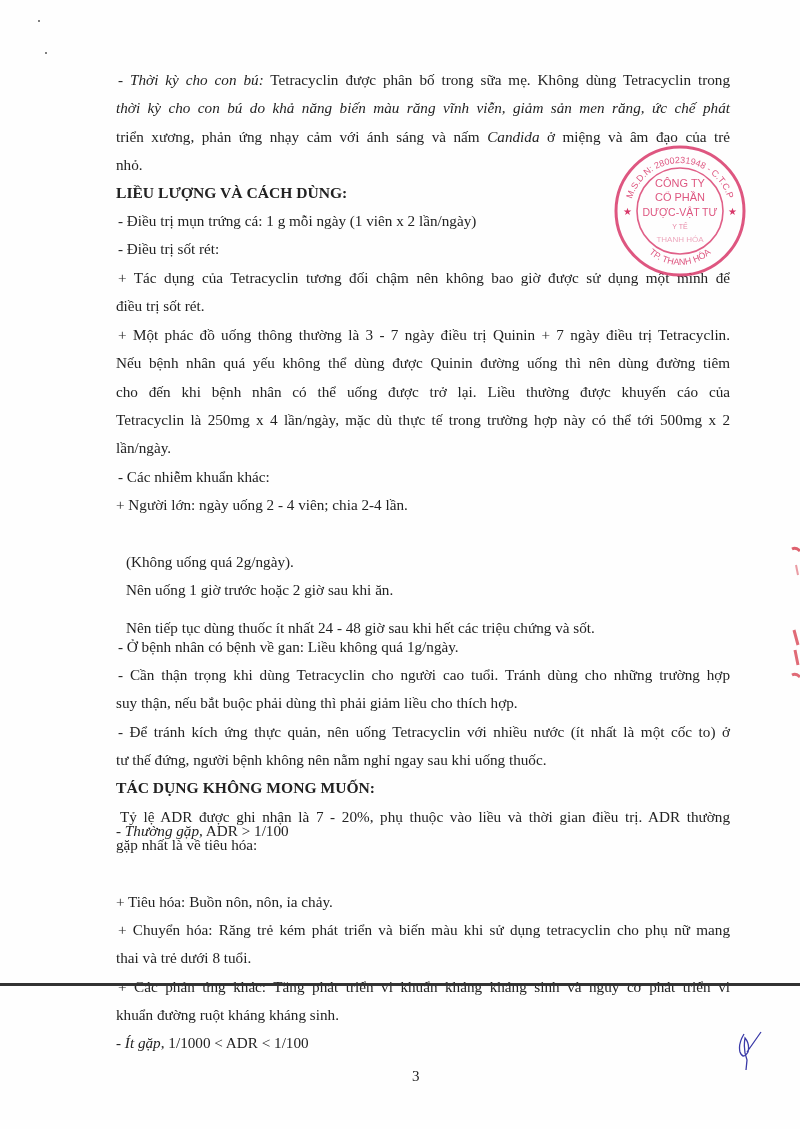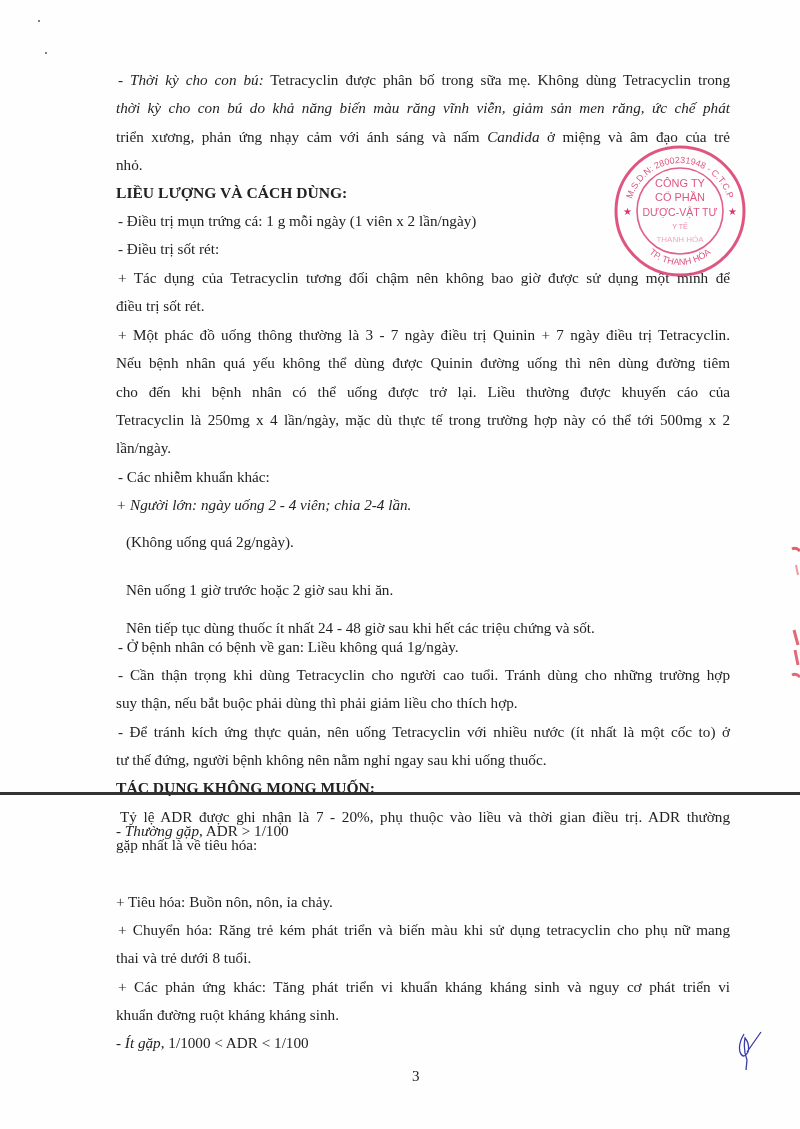--- a/index.html
+++ b/index.html
@@ -1,20 +1,20 @@
 <!DOCTYPE html>
 <html><head>
 <meta charset="utf-8">
 <style>
   html, body { margin: 0; padding: 0; }
   body {
     width: 800px; height: 1129px; background: #fefefe; position: relative; overflow: hidden;
     font-family: "Liberation Serif", serif; color: #222;
   }
-  .page { position: absolute; left: 0; top: 0; width: 800px; height: 795px; }
+  .page { position: absolute; left: 0; top: 0; width: 800px; height: 986px; }
   .line {
     position: absolute; left: 116px; font-size: 15.2px; line-height: 20px; white-space: nowrap;
   }
   .justify { width: 612px; text-align: justify; text-align-last: justify; white-space: normal; }
   .heading { font-weight: bold; font-size: 15.6px; }
   .it { font-style: italic; }
   .page-number { position: absolute; left: 412px; top: 1068px; font-size: 15px; }
   .stamp {
     position: absolute; left: 612px; top: 143px; width: 136px; height: 136px;
   }
@@ -41,22 +41,22 @@
   <div class="line" style="top:239px;left:118px;">- Điều trị sốt rét:</div>
   <div class="line justify" style="top:268px;left:118px;width:612px;">+ Tác dụng của Tetracyclin tương đối chậm nên không bao giờ được sử dụng một mình để</div>
   <div class="line" style="top:296px;">điều trị sốt rét.</div>
   <div class="line justify" style="top:325px;left:118px;width:612px;">+ Một phác đồ uống thông thường là 3 - 7 ngày điều trị Quinin + 7 ngày điều trị Tetracyclin.</div>
   <div class="line justify" style="top:382px;width:614px;">cho đến khi bệnh nhân có thể uống được trở lại. Liều thường được khuyến cáo của</div>
   <div class="line justify" style="top:353px;width:614px;">Nếu bệnh nhân quá yếu không thể dùng được Quinin đường uống thì nên dùng đường tiêm</div>
   <div class="line justify" style="top:410px;width:614px;">Tetracyclin là 250mg x 4 lần/ngày, mặc dù thực tế trong trường hợp này có thể tới 500mg x 2</div>
   <div class="line" style="top:438px;">lần/ngày.</div>
 
   <div class="line" style="top:467px;left:118px;">- Các nhiễm khuẩn khác:</div>
-  <div class="line" style="top:495px;font-style:italic;">+ Người lớn: ngày uống 2 - 4 viên; chia 2-4 lần.</div>
-  <div class="line" style="top:532px;left:126px;">(Không uống quá 2g/ngày).</div>
+  <div class="line" style="top:495px;">+ Người lớn: ngày uống 2 - 4 viên; chia 2-4 lần.</div>
+  <div class="line" style="top:552px;left:126px;">(Không uống quá 2g/ngày).</div>
   <div class="line" style="top:580px;left:126px;">Nên uống 1 giờ trước hoặc 2 giờ sau khi ăn.</div>
   <div class="line" style="top:618px;left:126px;">Nên tiếp tục dùng thuốc ít nhất 24 - 48 giờ sau khi hết các triệu chứng và sốt.</div>
 
   <div class="line" style="top:637px;left:118px;">- Ở bệnh nhân có bệnh về gan: Liều không quá 1g/ngày.</div>
   <div class="line justify" style="top:665px;left:118px;width:612px;">- Cần thận trọng khi dùng Tetracyclin cho người cao tuổi. Tránh dùng cho những trường hợp</div>
   <div class="line" style="top:693px;">suy thận, nếu bắt buộc phải dùng thì phải giảm liều cho thích hợp.</div>
   <div class="line justify" style="top:722px;left:118px;width:612px;">- Để tránh kích ứng thực quản, nên uống Tetracyclin với nhiều nước (ít nhất là một cốc to) ở</div>
   <div class="line" style="top:750px;">tư thế đứng, người bệnh không nên nằm nghỉ ngay sau khi uống thuốc.</div>
 
   <div class="line heading" style="top:778px;">TÁC DỤNG KHÔNG MONG MUỐN:</div>

